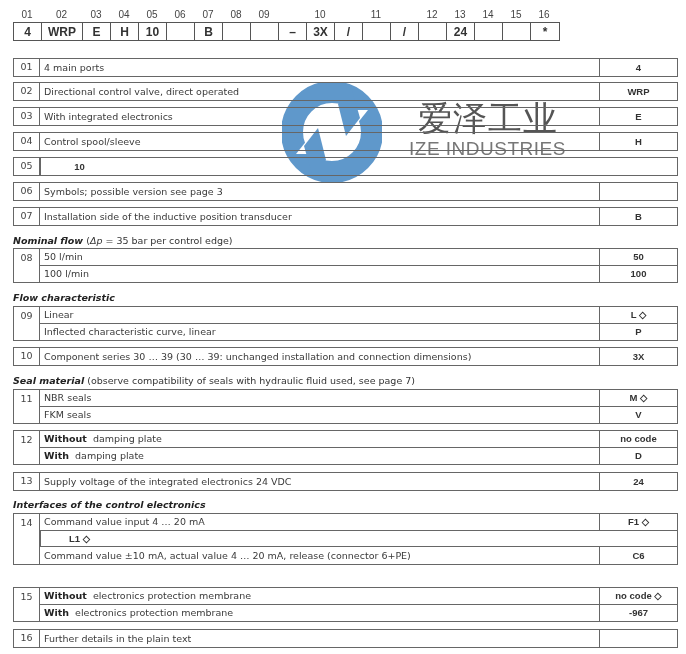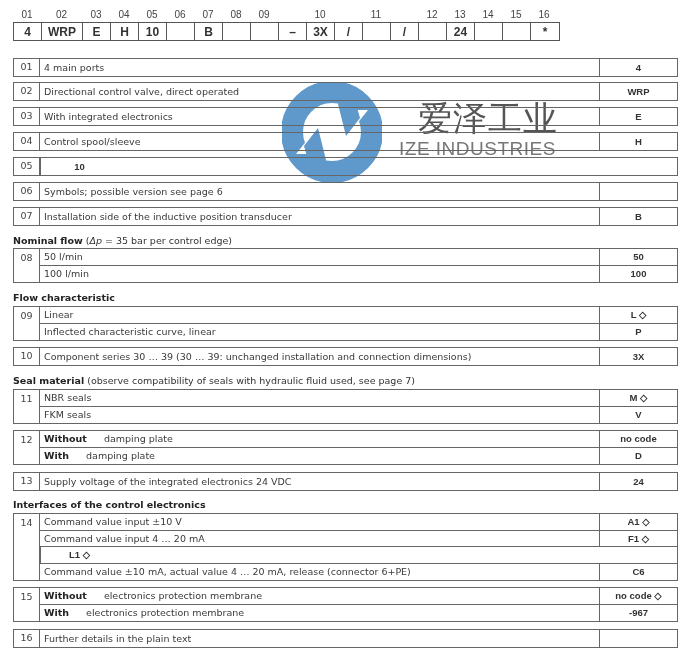--- a/index.html
+++ b/index.html
@@ -11,34 +11,34 @@
 
   .code-row { position: absolute; top: 22px; left: 13px; height: 19px; border: 1.5px solid #555; display: flex; background: #fff; }
   .code-cell { height: 100%; border-right: 1.2px solid #555; font-family: "Liberation Sans", sans-serif; font-weight: bold; font-size: 12px; color: #333; display: flex; align-items: center; justify-content: center; }
   .code-cell:last-child { border-right: none; }
 
   .group { position: absolute; left: 13px; width: 665px; border: 1.3px solid #666; background: transparent; }
   .row { display: flex; height: 16.5px; border-bottom: 1.2px solid #666; }
   .row:last-child { border-bottom: none; }
   .num { width: 26px; flex: none; border-right: 1.2px solid #666; font-size: 9.5px; color: #444; display: flex; align-items: flex-start; justify-content: center; padding-top: 2px; }
   .desc { flex: 1; font-size: 9.5px; color: #3a3a3a; padding-left: 4px; display: flex; align-items: center; white-space: nowrap; }
-  .desc b { font-weight: bold; color: #222; margin-right: 17px; }
+  .desc b { font-weight: bold; color: #222; margin-right: 6px; }
   .val { width: 78px; flex: none; border-left: 1.3px solid #666; font-family: "Liberation Sans", sans-serif; font-weight: bold; font-size: 9.5px; color: #333; display: flex; align-items: center; justify-content: center; }
 
   .multi .num-col { position: absolute; left: 0; top: 0; bottom: 0; width: 26px; border-right: 1.2px solid #666; font-size: 9.5px; color: #444; text-align: center; padding-top: 3px; }
   .multi .rows { margin-left: 26px; }
   .multi .row .desc { padding-left: 4px; }
 
   .section-title { position: absolute; left: 13px; font-size: 9.5px; color: #333; white-space: nowrap; }
-  .section-title b { color: #222; }
+  .section-title b { color: #222; font-style: italic; }
   .section-title i { font-style: italic; }
 
   .watermark { position: absolute; left: 282px; top: 82px; width: 100px; height: 100px; pointer-events: none; opacity: 0.88; }
   .wm-text-cn { position: absolute; left: 398px; top: 96px; font-size: 34px; letter-spacing: 1px; color: #555; font-family: "DejaVu Sans", sans-serif; pointer-events: none; margin-left: 20px; }
-  .wm-text-en { position: absolute; left: 399px; top: 138px; font-size: 19px; letter-spacing: 0.5px; color: #777; font-family: "Liberation Sans", sans-serif; font-weight: normal; pointer-events: none; }
+  .wm-text-en { position: absolute; left: 409px; top: 138px; font-size: 19px; letter-spacing: 0.5px; color: #777; font-family: "Liberation Sans", sans-serif; font-weight: normal; pointer-events: none; }
 </style>
 </head>
 <body>
 
 <div class="code-labels" id="codeLabels">
     <div class="code-label" style="left: 0px; width: 28px;">01</div>
     <div class="code-label" style="left: 28px; width: 41px;">02</div>
     <div class="code-label" style="left: 69px; width: 28px;">03</div>
     <div class="code-label" style="left: 97px; width: 28px;">04</div>
     <div class="code-label" style="left: 125px; width: 28px;">05</div>
@@ -125,21 +125,21 @@
 <div class="group" style="top:157px;">
   <div class="row">
     <div class="num">05</div>
     <div class="val">10</div>
   </div>
 </div>
 
 <div class="group" style="top:182px;">
   <div class="row">
     <div class="num">06</div>
-    <div class="desc">Symbols; possible version see page 6</div>
+    <div class="desc">Symbols; possible version see page 3</div>
     <div class="val"></div>
   </div>
 </div>
 
 <div class="group" style="top:207px;">
   <div class="row">
     <div class="num">07</div>
     <div class="desc">Installation side of the inductive position transducer</div>
     <div class="val">B</div>
   </div>
@@ -224,24 +224,20 @@
     <div class="desc">Supply voltage of the integrated electronics 24 VDC</div>
     <div class="val">24</div>
   </div>
 </div>
 
 <div class="section-title" style="top:499px;"><b>Interfaces of the control electronics</b></div>
 <div class="group multi" style="top:513px;">
   <div class="num-col">14</div>
   <div class="rows">
     <div class="row">
-        <div class="desc">Command value input ±10 V</div>
-        <div class="val">A1 ◇</div>
-      </div>
-    <div class="row">
         <div class="desc">Command value input 4 … 20 mA</div>
         <div class="val">F1 ◇</div>
       </div>
     <div class="row">
         <div class="val">L1 ◇</div>
       </div>
     <div class="row">
         <div class="desc">Command value ±10 mA, actual value 4 … 20 mA, release (connector 6+PE)</div>
         <div class="val">C6</div>
       </div>

